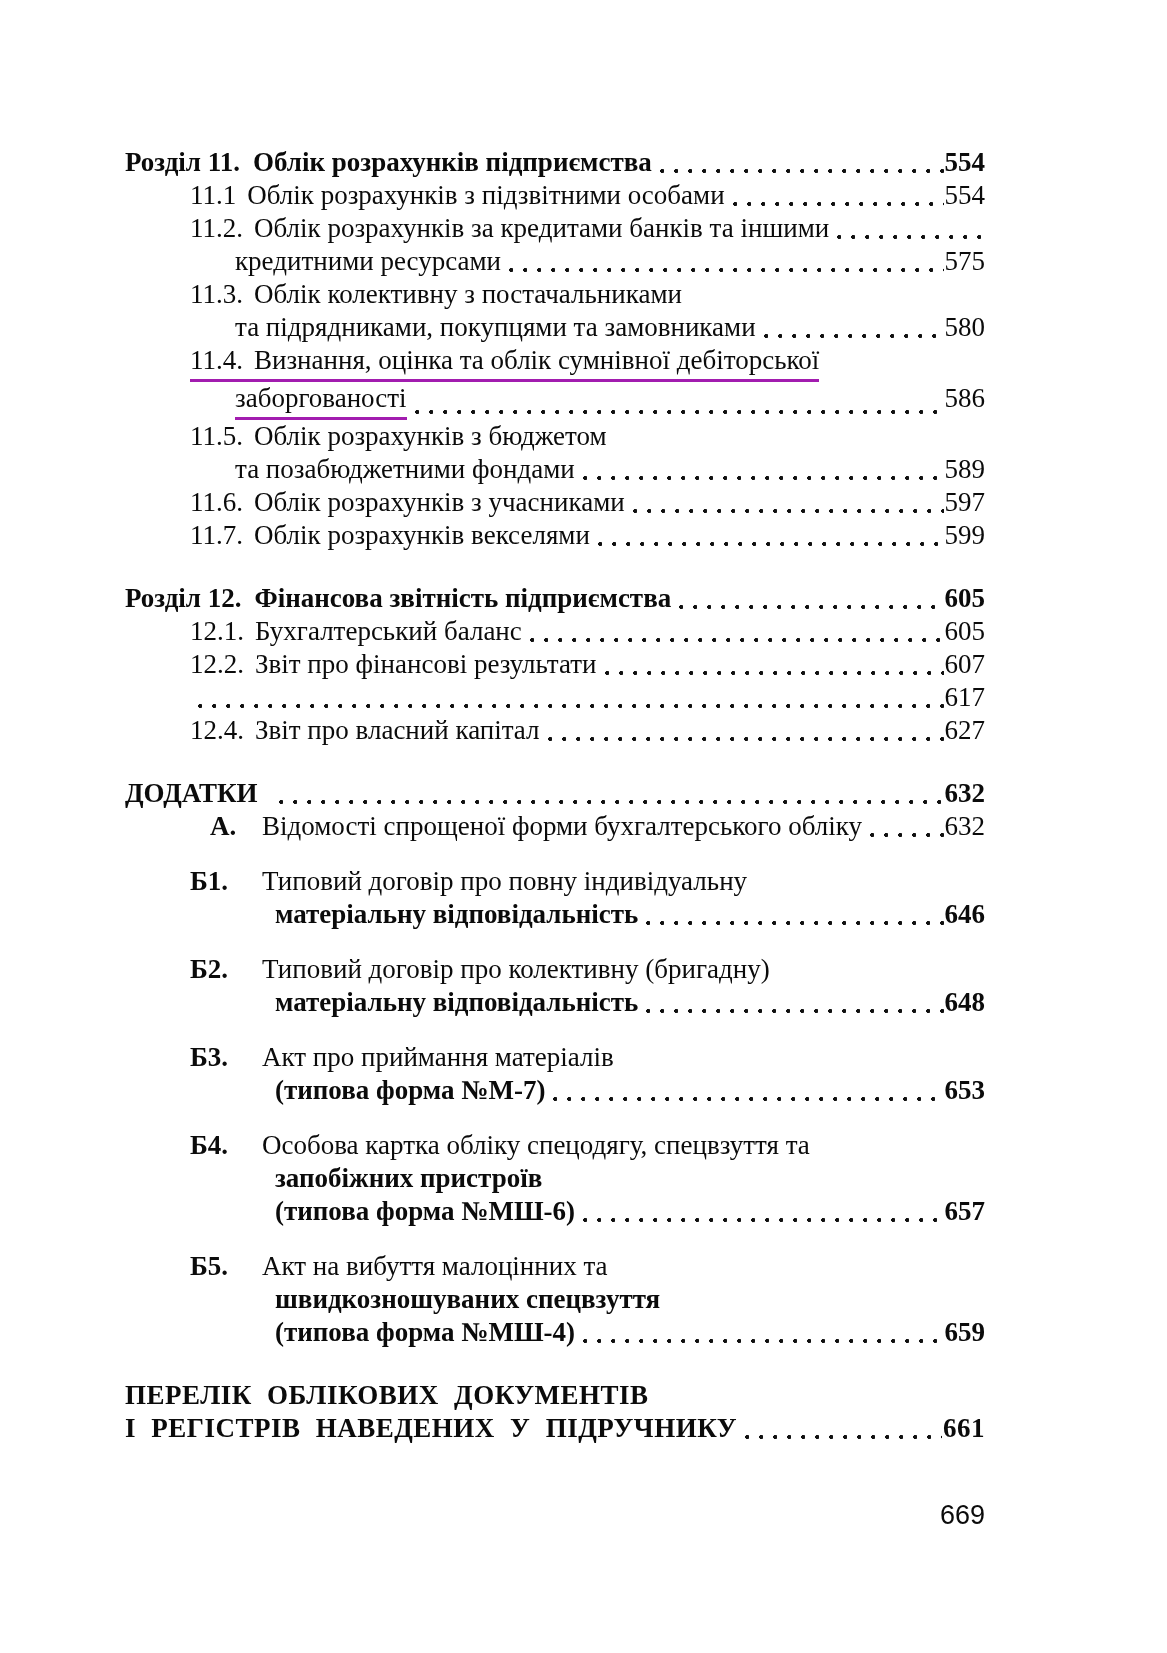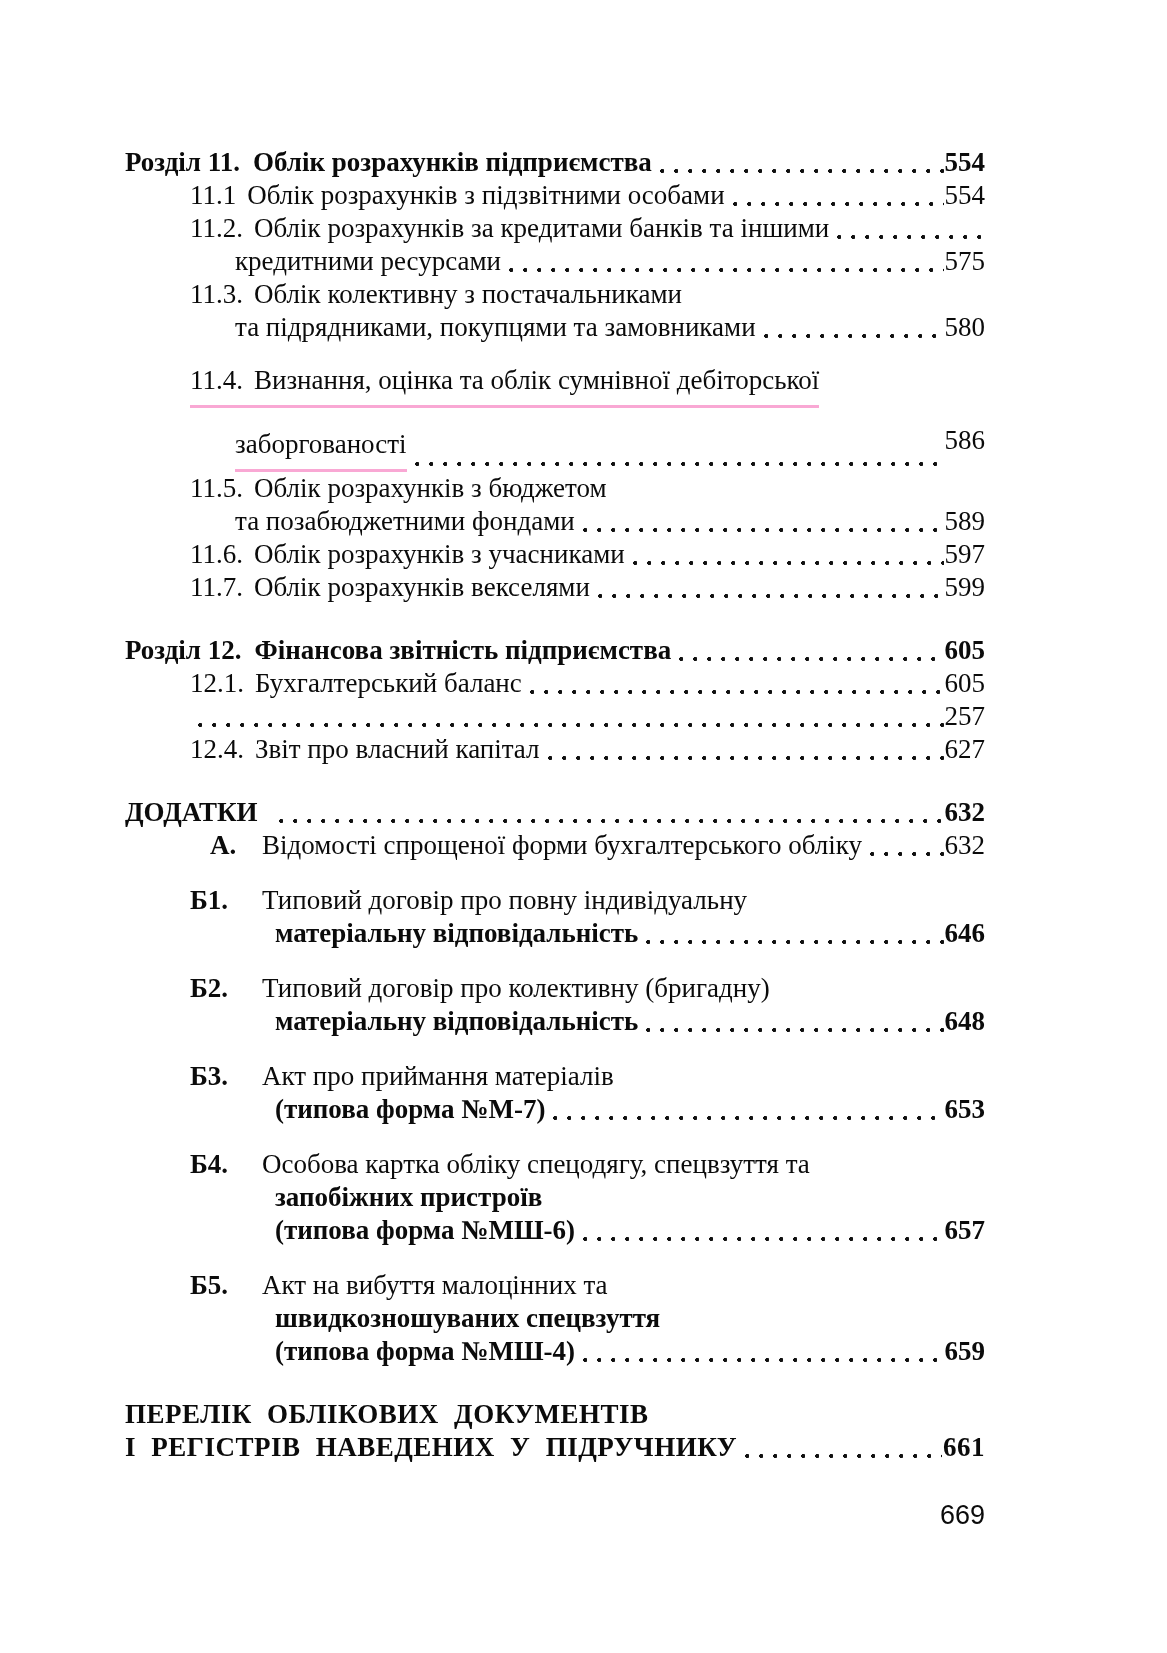--- a/index.html
+++ b/index.html
@@ -11,37 +11,37 @@
     position: relative;
     overflow: hidden;
   }
   .content {
     position: absolute;
     left: 125px; top: 146px;
     width: 860px;
   }
   .row {
     display: flex;
-    align-items: center;
+    align-items: flex-start;
     font-size: 27px;
     line-height: 33px;
     white-space: nowrap;
   }
   .tg { display: inline; }
   .lbl { margin-right: 11px; }
   .chapter { font-weight: bold; }
   .chapter .lbl { margin-right: 13px; }
   .i1 { padding-left: 65px; }
   .i2 { padding-left: 110px; }
   .app  { padding-left: 65px; }
   .app .lbl  { display: inline-block; width: 72px; margin-right: 0; font-weight: bold; }
   .appA { padding-left: 85px; }
   .appA .lbl { display: inline-block; width: 52px; margin-right: 0; font-weight: bold; }
   .appc { padding-left: 150px; font-weight: bold; }
-  .u .tg { border-bottom: 3px solid #f9a8d4; padding-bottom: 8px; margin-top: 20px; }
+  .u .tg { border-bottom: 3px solid #a21caf; padding-bottom: 2px; }
   .final { font-weight: bold; word-spacing: 8px; letter-spacing: 0.5px; }
   .dots {
     flex: 1 1 auto;
     min-width: 14px;
     align-self: flex-end;
     height: 6px;
     margin: 0 1px 5px 8px;
     background-image: radial-gradient(circle at 2.2px 3px, #111 1.9px, rgba(0,0,0,0) 2.3px);
     background-size: 14px 6px;
     background-repeat: repeat-x;
@@ -133,24 +133,29 @@
     <span class="dots"></span>
     <span class="page">605</span>
   </div>
 
   <div class="row i1">
     <span class="tg"><span class="lbl">12.1.</span><span class="txt">Бухгалтерський баланс</span></span>
     <span class="dots"></span>
     <span class="page">605</span>
   </div>
 
-
-  <div class="row i1">
-    <span class="dots"></span>
-    <span class="page">257</span>
+  <div class="row i1">
+    <span class="tg"><span class="lbl">12.2.</span><span class="txt">Звіт про фінансові результати</span></span>
+    <span class="dots"></span>
+    <span class="page">607</span>
+  </div>
+
+  <div class="row i1">
+    <span class="dots"></span>
+    <span class="page">617</span>
   </div>
 
   <div class="row i1">
     <span class="tg"><span class="lbl">12.4.</span><span class="txt">Звіт про власний капітал</span></span>
     <span class="dots"></span>
     <span class="page">627</span>
   </div>
 
   <div class="sp30"></div>
 

